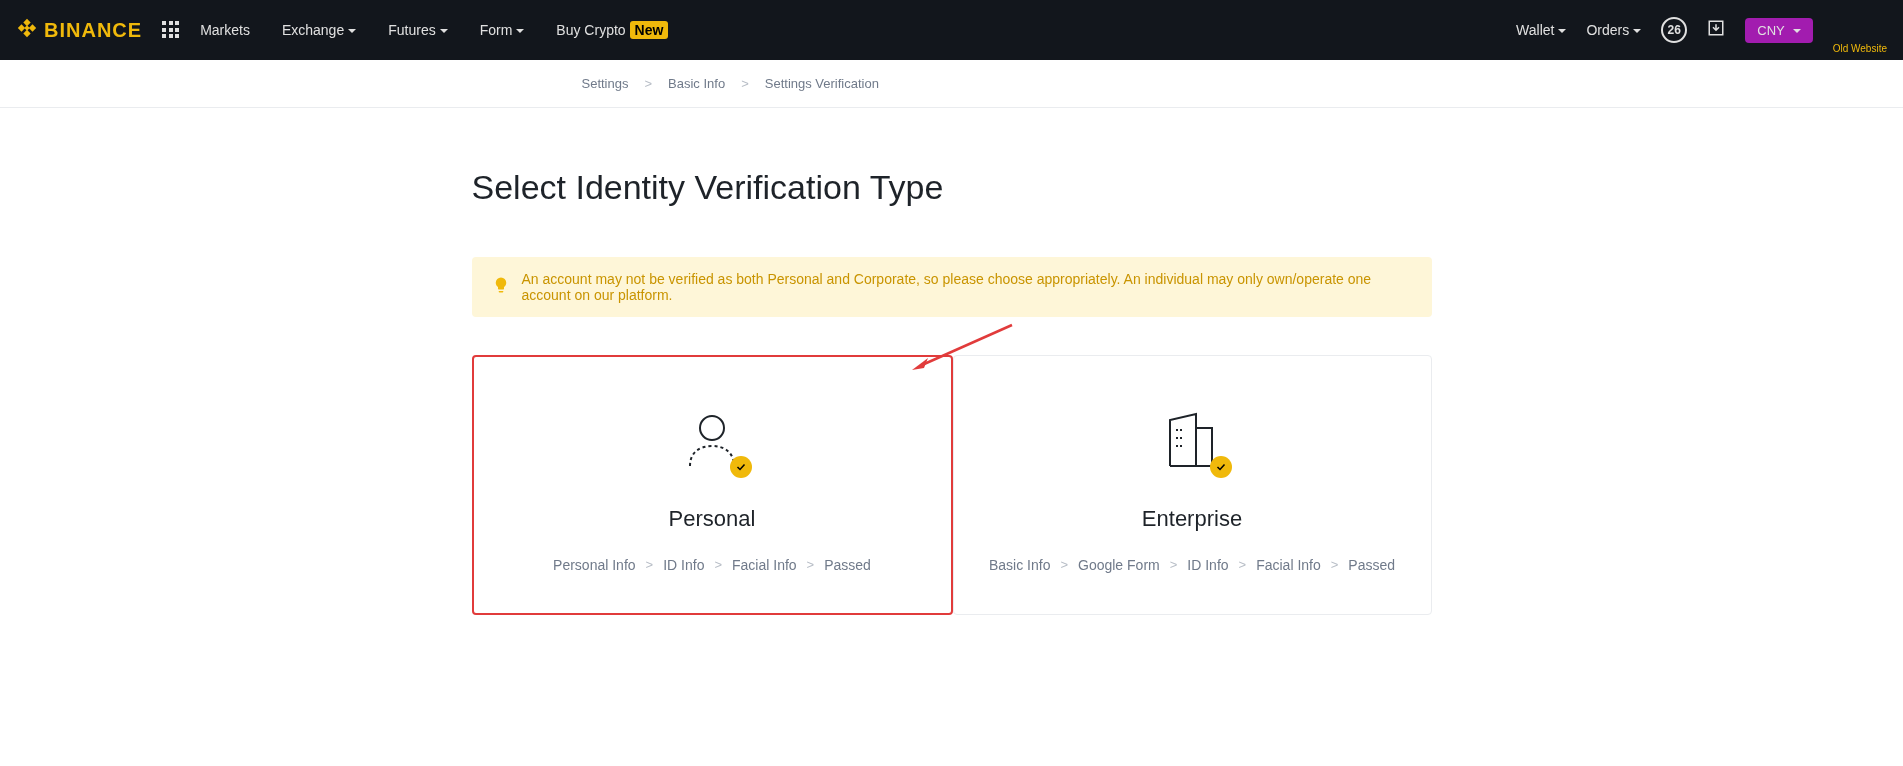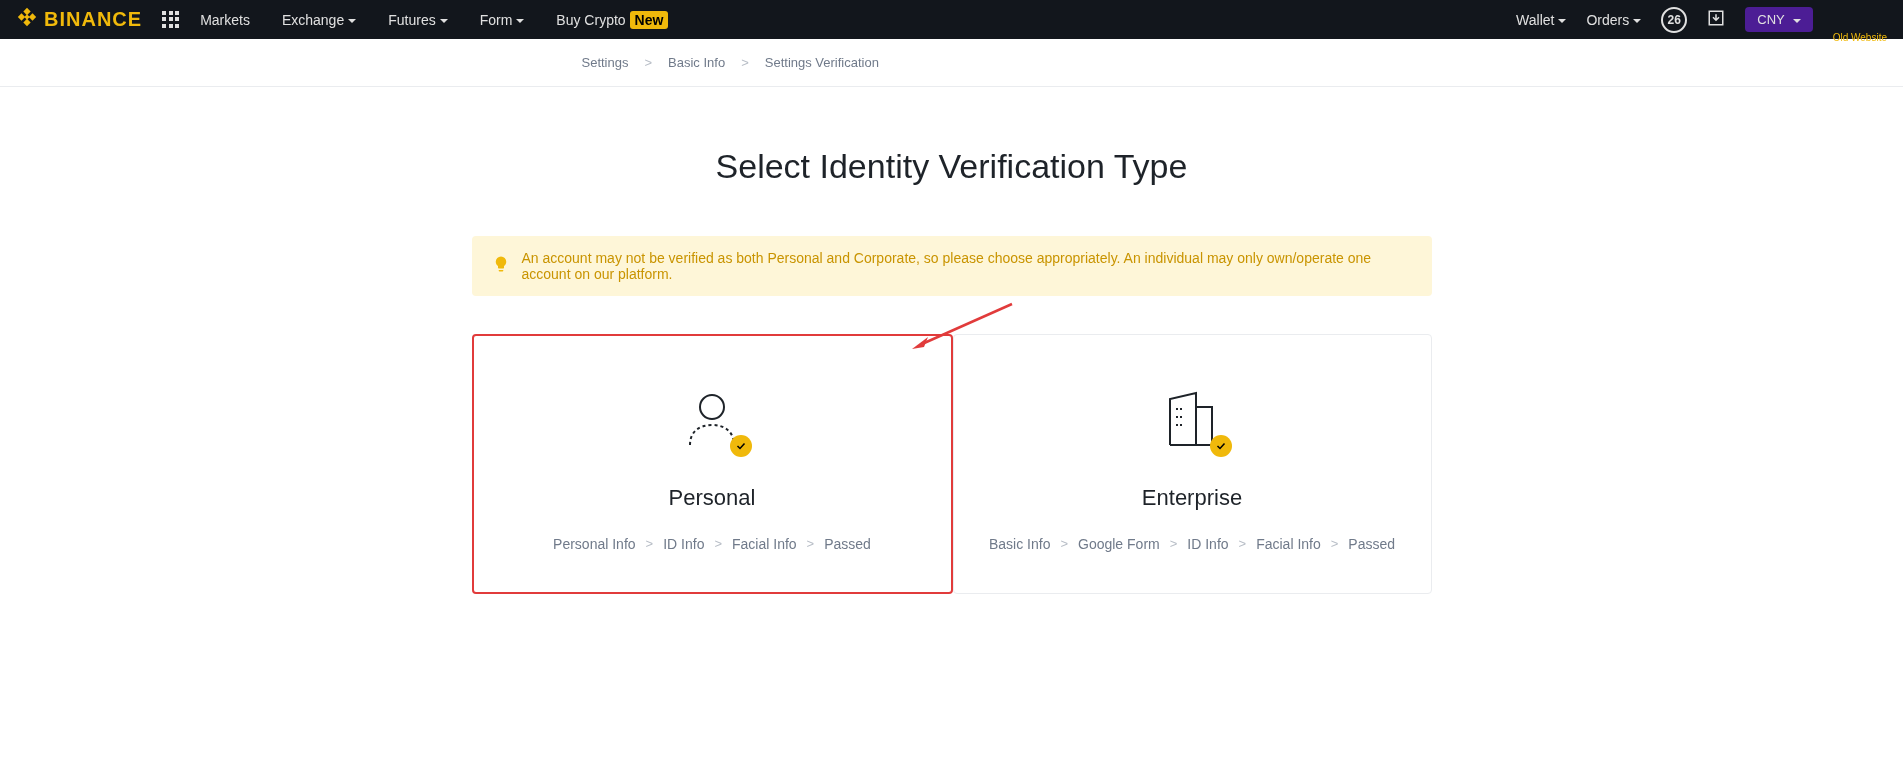--- a/index.html
+++ b/index.html
@@ -8,21 +8,21 @@
       box-sizing: border-box;
     }
     body {
       font-family: -apple-system, BlinkMacSystemFont, 'Segoe UI', Arial, sans-serif;
       background: #ffffff;
       width: 1903px;
       overflow-x: hidden;
     }
     .header {
       background: #12161c;
-      height: 39px;
+      height: 60px;
       display: flex;
       align-items: center;
       padding: 0 16px;
       justify-content: space-between;
     }
     .header-left {
       display: flex;
       align-items: center;
       gap: 20px;
     }
@@ -97,21 +97,21 @@
       justify-content: center;
       color: #e0e0e0;
       font-size: 12px;
       font-weight: 700;
     }
     .download-icon {
       color: #e0e0e0;
       cursor: pointer;
     }
     .currency-selector {
-      background: #4c1d95;
+      background: #a21caf;
       border-radius: 4px;
       padding: 5px 12px;
       color: #e0e0e0;
       font-size: 13px;
       display: flex;
       align-items: center;
       gap: 8px;
       cursor: pointer;
     }
     .old-website {
@@ -140,21 +140,20 @@
     }
     .breadcrumb-sep {
       color: #b7bdc6;
     }
     .main-content {
       max-width: 1000px;
       margin: 0 auto;
       padding: 60px 20px;
     }
     .page-title {
-      text-align: center;
       font-size: 34px;
       font-weight: 500;
       color: #1e2329;
       margin-bottom: 50px;
     }
     .info-banner {
       background: #fef6d8;
       border-radius: 4px;
       padding: 14px 20px;
       display: flex;

